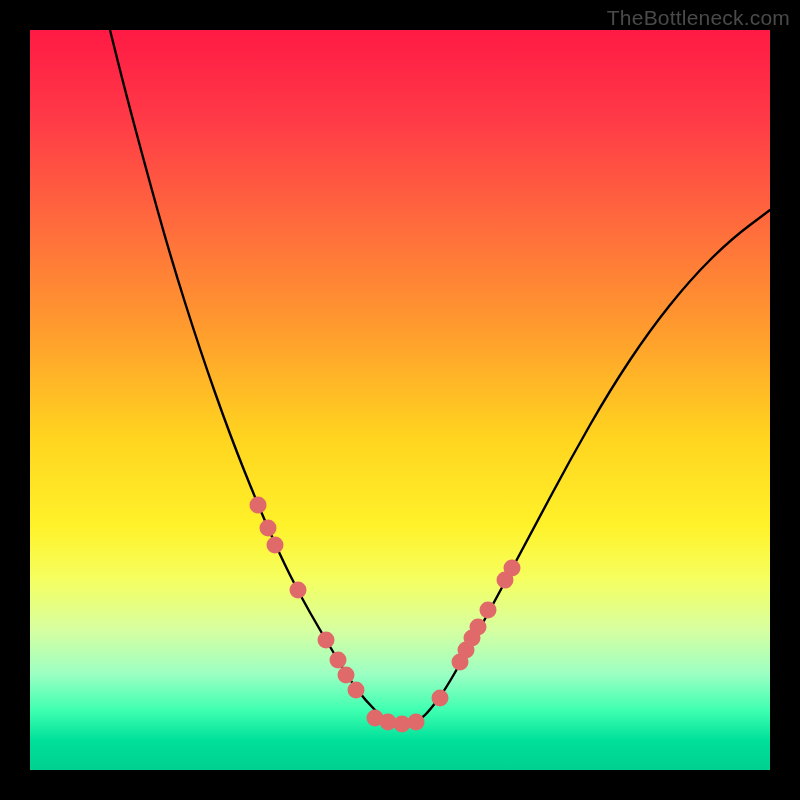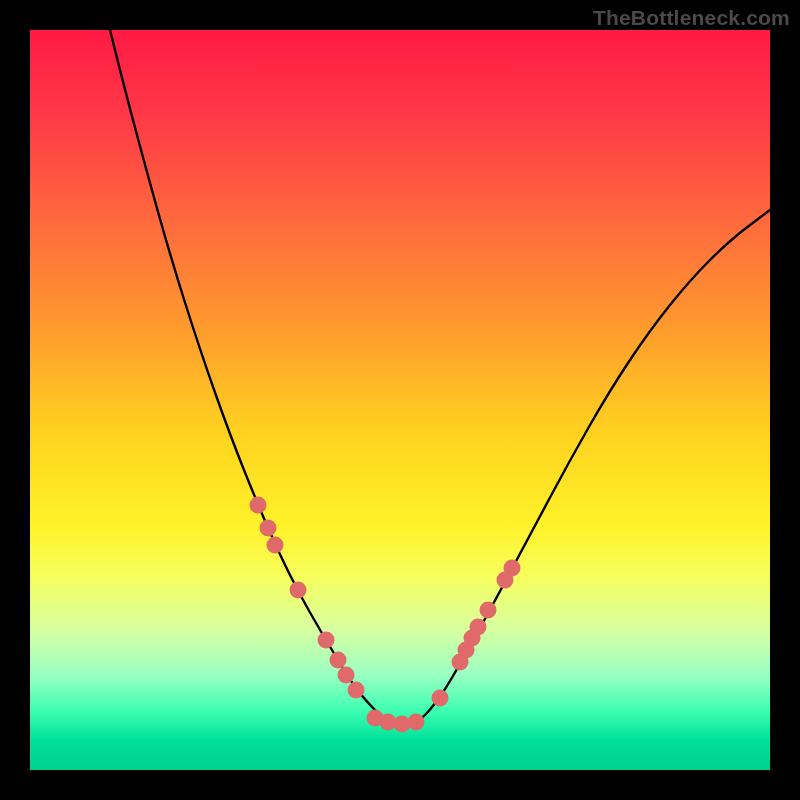--- a/index.html
+++ b/index.html
@@ -45,21 +45,21 @@
       #00e09a 96%,
       #00d090 100%
     );
   }
   .watermark {
     position: absolute;
     top: 6px;
     right: 10px;
     color: #4a4a4a;
     font-size: 21px;
-    font-weight: 700;
+    font-weight: 400;
     letter-spacing: 0.2px;
     user-select: none;
   }
   svg.curve {
     position: absolute;
     inset: 0;
   }
 </style>
 </head>
 <body>

